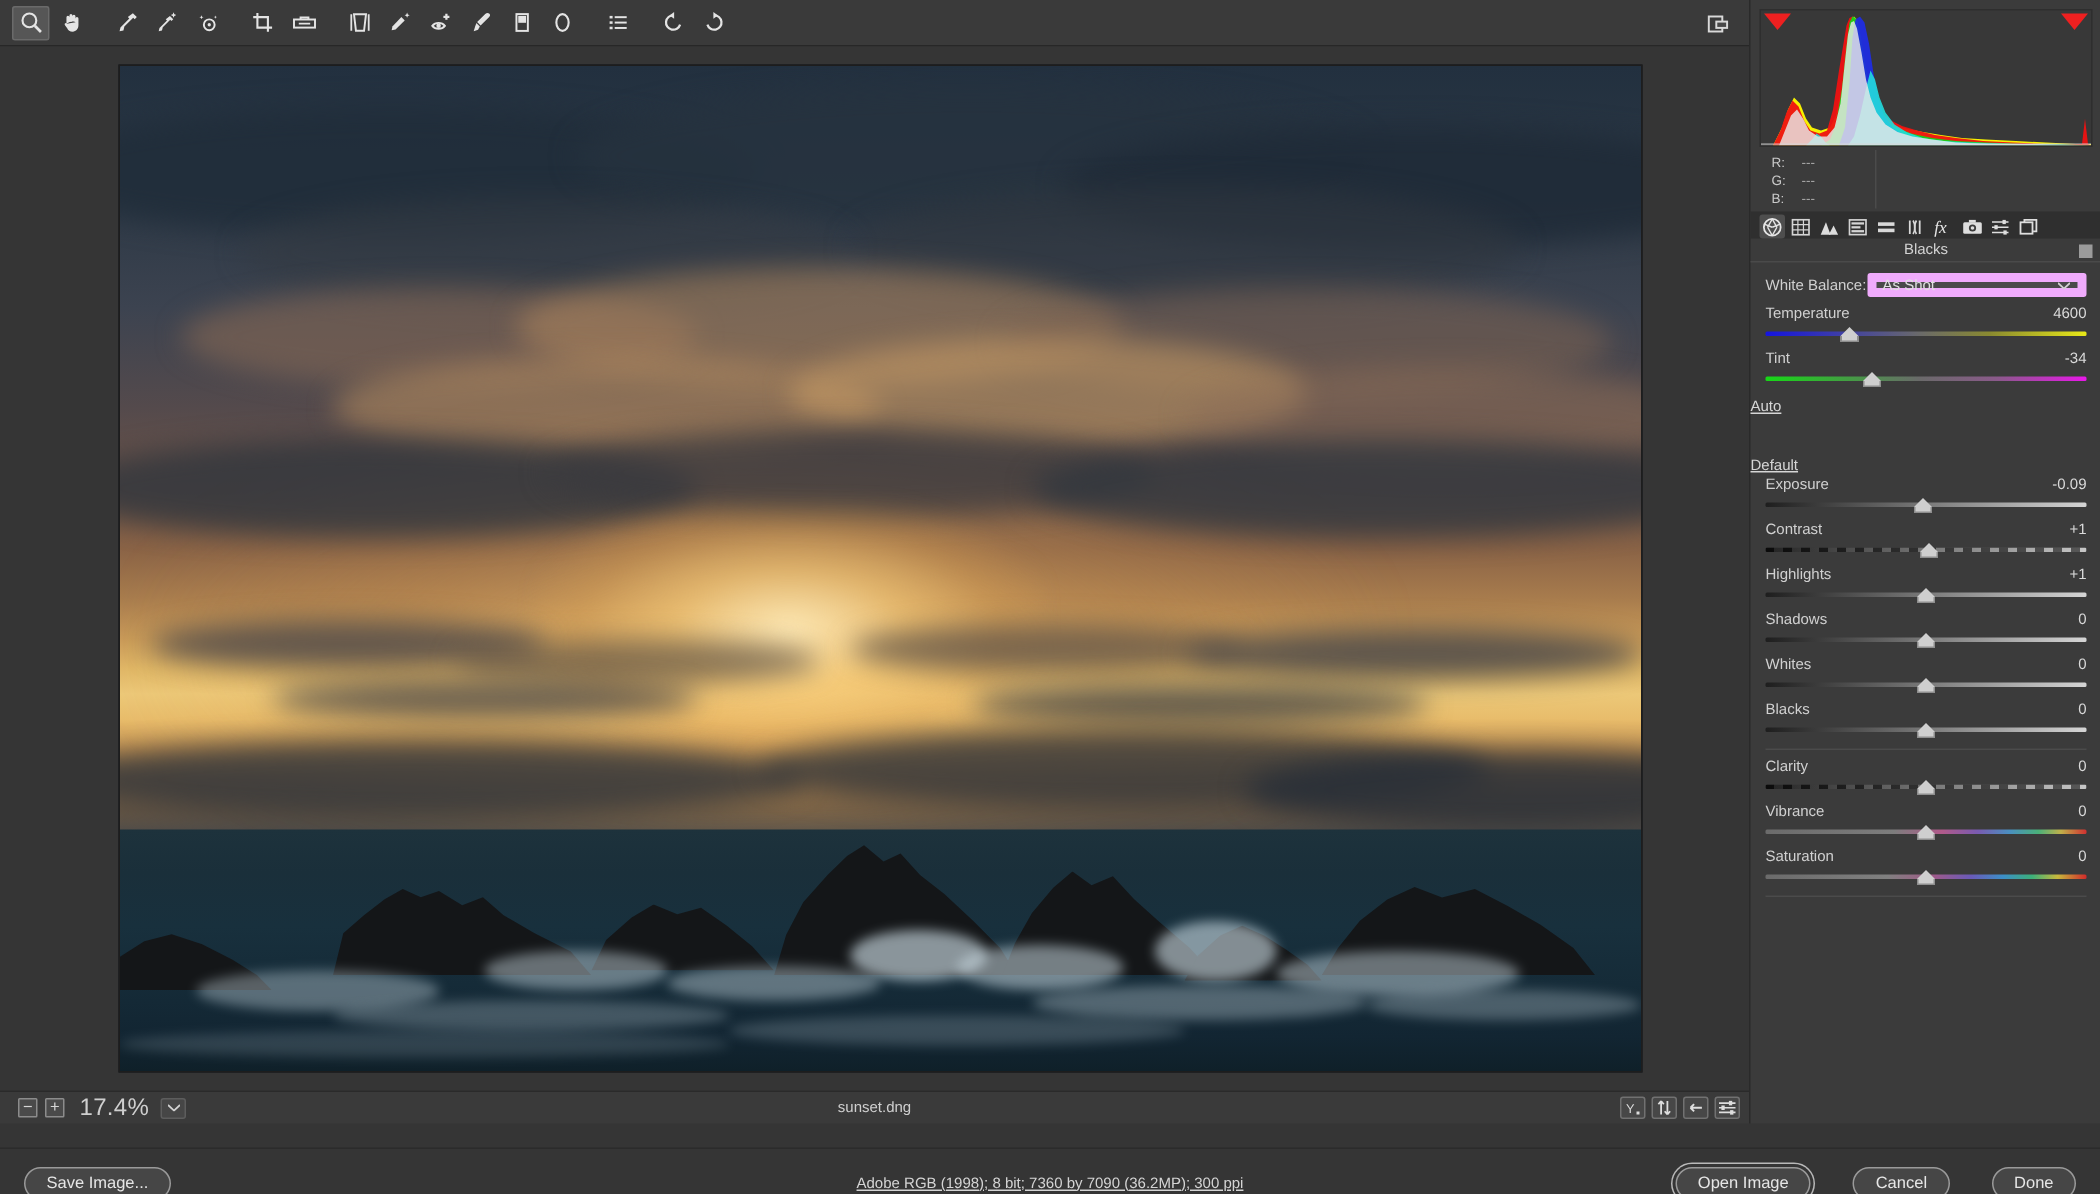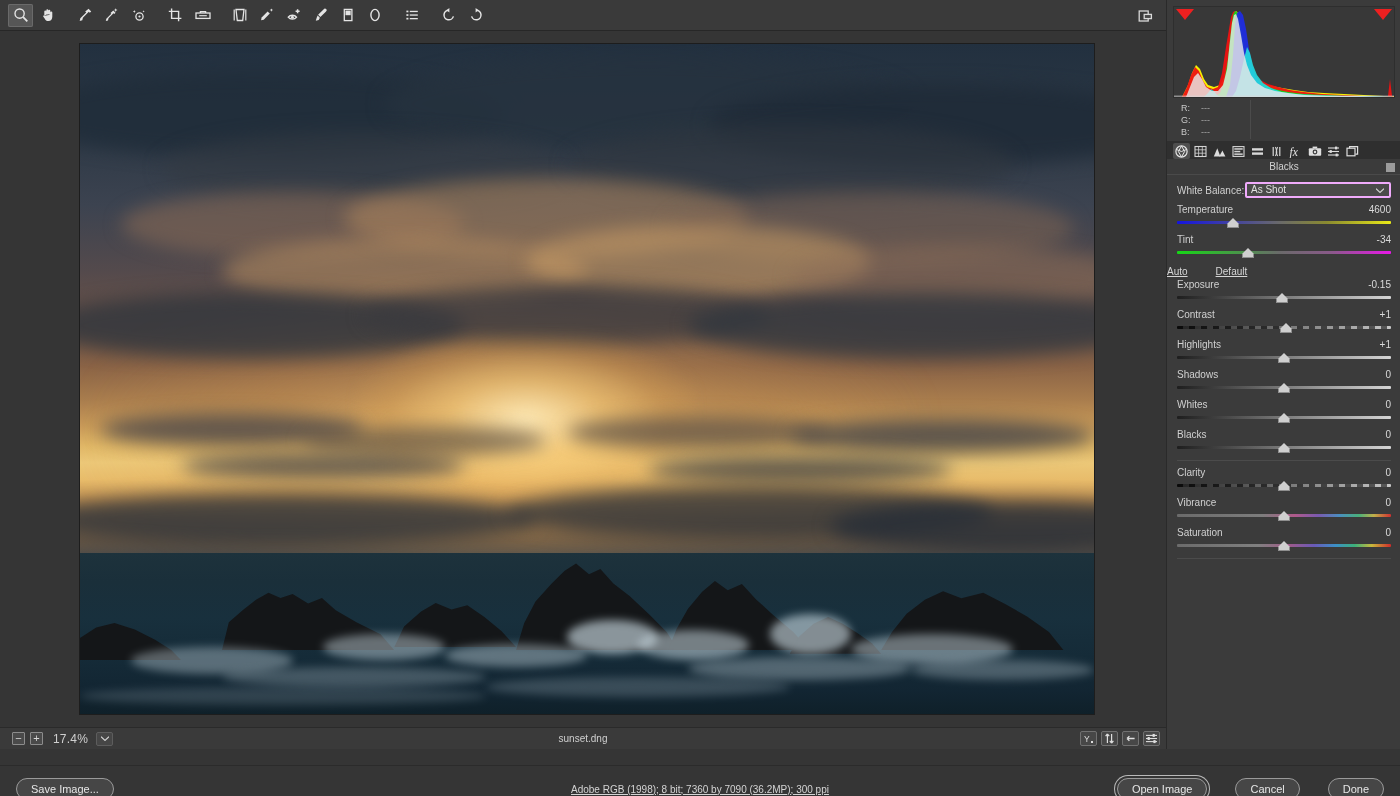--- a/index.html
+++ b/index.html
@@ -93,21 +93,21 @@
   .statusbar {
     position: absolute; left: 0; top: 727px; width: 1166px; height: 22px;
     background: #3a3a3a; border-top: 1px solid #2a2a2a;
     display: flex; align-items: center;
   }
   .sq-btn {
     width: 13px; height: 13px; border: 1px solid #8c8c8c; background: #4a4a4a;
     display: flex; align-items: center; justify-content: center;
     color: #d6d6d6; font-size: 11px; line-height: 1; cursor: pointer; border-radius: 1px;
   }
-  .zoomval { color: #cfcfcf; font-size: 12px; margin-left: 10px; letter-spacing: .2px; }
+  .zoomval { color: #cfcfcf; font-size: 16px; margin-left: 10px; letter-spacing: .2px; }
   .zoom-caret {
     margin-left: 8px; width: 17px; height: 14px; border: 1px solid #5d5d5d; background: #464646;
     display: flex; align-items: center; justify-content: center; cursor: pointer; border-radius: 2px;
   }
   .filename {
     position: absolute; left: 0; right: 0; text-align: center;
     color: #cfcfcf; font-size: 10px; pointer-events: none;
   }
   .status-right { position: absolute; right: 6px; display: flex; align-items: center; gap: 4px; }
   .ib {
@@ -162,22 +162,22 @@
   .panel-menu {
     position: absolute; right: 5px; top: 163px; width: 9px; height: 9px;
     background: #9b9b9b; cursor: pointer;
   }
 
   .ctrls { position: absolute; left: 0; top: 178px; width: 234px; }
 
   .wb-row { display: flex; align-items: center; padding: 4px 10px 0 10px; }
   .wb-label { color: #d0d0d0; font-size: 10px; width: 68px; }
   .wb-select {
-    flex: 1; height: 16px; background: #4a4a4a; border: 2px solid #f0abfc; border-radius: 2px;
-    display: flex; align-items: flex-start; padding: 0 4px; position: relative; cursor: pointer;
+    flex: 1; height: 16px; background: #4a4a4a; border: 6px solid #f0abfc; border-radius: 2px;
+    display: flex; align-items: center; padding: 0 4px; position: relative; cursor: pointer;
   }
   .wb-select span { color: #e0e0e0; font-size: 10px; }
   .wb-select .cv { position: absolute; right: 5px; }
 
   .slider-block { padding: 6px 10px 0 10px; }
   .sl-head { display: flex; justify-content: space-between; align-items: baseline; margin-bottom: 2px; text-align: right; }
   .sl-name { color: #d0d0d0; font-size: 10px; }
   .sl-val { color: #dadada; font-size: 10px; }
   .track { position: relative; height: 11px; }
   .track .bar {
@@ -205,21 +205,21 @@
   .thumb i {
     display: block; width: 0; height: 0; margin: 0 auto;
     border-left: 6px solid transparent; border-right: 6px solid transparent;
     border-bottom: 6px solid #cfcfcf;
   }
   .thumb b {
     display: block; width: 12px; height: 4px; background: #cfcfcf;
     border-left: 1px solid #8e8e8e; border-right: 1px solid #8e8e8e; border-bottom: 1px solid #8e8e8e;
   }
 
-  .auto-row { display: flex; gap: 28px; padding: 8px 0 2px 0; }
+  .auto-row { display: flex; justify-content: center; gap: 28px; padding: 8px 0 2px 0; flex-direction: column; }
   .auto-link { color: #d6d6d6; font-size: 10px; text-decoration: underline; cursor: pointer; }
   .divider { height: 1px; background: #4b4b4b; margin: 7px 10px 0 10px; }
 
   
   .footer {
     position: absolute; left: 0; top: 749px; width: 1400px; height: 47px;
     background: #353535; border-top: 1px solid #2b2b2b;
     display: flex; align-items: center; margin-top: 16px;
   }
   .pill {
@@ -654,21 +654,21 @@
       </div>
 
       <div class="auto-row">
         <span class="auto-link">Auto</span>
         <span class="auto-link">Default</span>
       </div>
 
       <div class="slider-block" style="padding-top:0">
         <div class="sl-head">
           <span class="sl-name">Exposure</span>
-          <span class="sl-val">-0.15</span>
+          <span class="sl-val">-0.09</span>
         </div>
         <div class="track">
             <div class="bar plain"></div>
             <div class="thumb" style="left:49%">
               <i></i>
               <b></b>
             </div>
           </div>
       </div>
 

